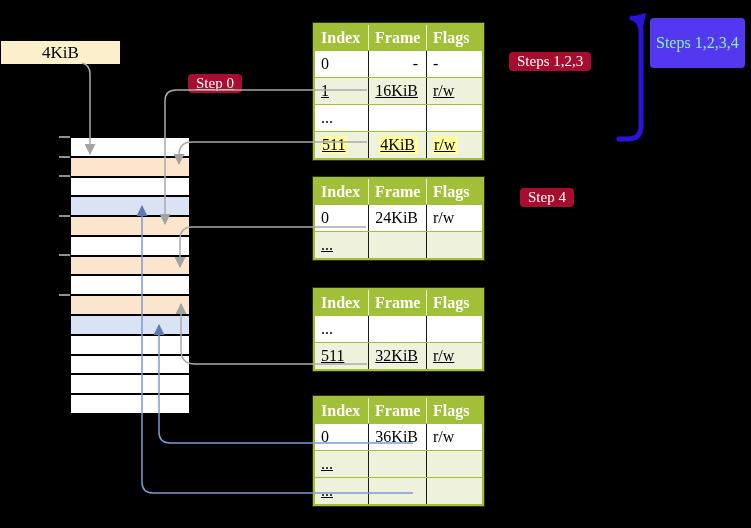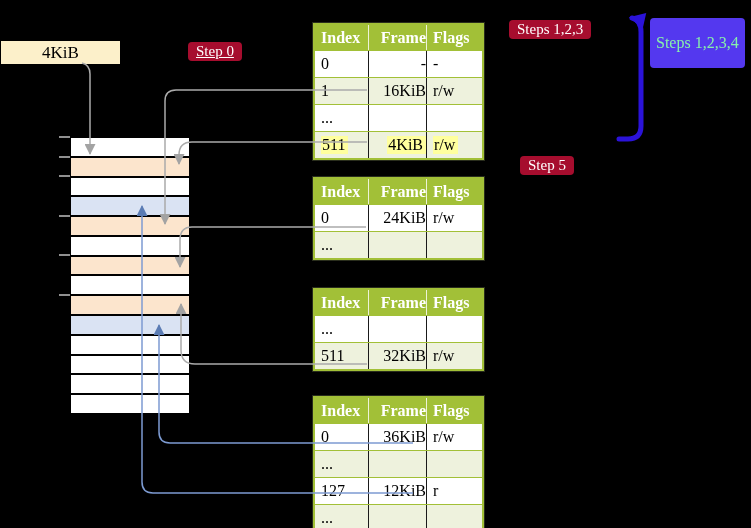--- a/index.html
+++ b/index.html
@@ -27,37 +27,37 @@
   .mrow{flex:1;border:1px solid #000;box-sizing:border-box;}
   .mrow.white{background:#ffffff;}
   .mrow.peach{background:var(--peach);}
   .mrow.blue{background:var(--lblue);}
 
   
   .ptable{position:absolute;left:313px;width:167px;border:2px solid var(--olive);
           box-shadow:0 0 0 1px #cfe08e33;background:#fff;}
   .thead{display:flex;height:25px;background:var(--olive);color:#fff;font-weight:bold;}
   .trow{display:flex;height:26px;border-top:1px solid var(--olive);background:#fff;}
-  .trow.green{background:var(--rowgreen);}
-  .tcell{box-sizing:border-box;padding:2px 0 0 6px;font-size:16px;line-height:21px;
+  .trow.green{background:var(--rowgreen);text-decoration:underline;}
+  .tcell{box-sizing:border-box;padding:2px 8px 0 6px;font-size:16px;line-height:21px;
          white-space:nowrap;overflow:hidden;}
   .c0{width:54px;}
   .c1{width:58px;text-align:right;}
   .c2{flex:1;}
   .trow .c0,.trow .c1{border-right:1px solid #1a1a1a;}
   .thead .c0,.thead .c1{border-right:1px solid #edf3d8;}
   .hl{background:var(--hl);padding:0 3px 1px 1px;}
 
   
   .sizebox{position:absolute;left:1px;top:41px;width:119px;height:23px;
            background:var(--cream);color:#000;font-size:17px;line-height:23px;
            text-align:center;}
   .steplabel{position:absolute;height:17px;background:var(--crimson);color:#fff;
              font-size:15px;line-height:17px;padding:1px 8px;border-radius:4px;
-             white-space:nowrap;}
+             white-space:nowrap;margin-top:32px;}
   #step0{left:188px;top:42px;text-decoration:underline;}
   #steps123{left:509px;top:20px;}
   #step4{left:520px;top:156px;}
   #steps1234{position:absolute;left:650px;top:18px;height:20px;background:var(--blueviolet);
              color:#86efac;font-size:16px;line-height:20px;padding:15px 6px;border-radius:4px;
              white-space:nowrap;}
 
   #overlay{position:absolute;left:0;top:0;width:751px;height:528px;pointer-events:none;}
 </style>
 </head>
@@ -79,21 +79,21 @@
       <div class="mrow white"></div>
       <div class="mrow white"></div>
       <div class="mrow white"></div>
       <div class="mrow white"></div>
     </div>
 
   <div class="sizebox">4KiB</div>
 
   <div id="step0" class="steplabel">Step 0</div>
   <div id="steps123" class="steplabel">Steps 1,2,3</div>
-  <div id="step4" class="steplabel">Step 5</div>
+  <div id="step4" class="steplabel">Step 4</div>
   <div id="steps1234">Steps 1,2,3,4</div>
 
   <div class="ptable" style="top: 23px;">
       <div class="thead">
         <div class="tcell c0">Index</div>
         <div class="tcell c1">Frame</div>
         <div class="tcell c2">Flags</div>
       </div>
       <div class="trow">
         <div class="tcell c0">0</div>
@@ -158,25 +158,20 @@
       </div>
       <div class="trow">
         <div class="tcell c0">0</div>
         <div class="tcell c1">36KiB</div>
         <div class="tcell c2">r/w</div>
       </div>
       <div class="trow green">
         <div class="tcell c0">...</div>
         <div class="tcell c1"></div>
         <div class="tcell c2"></div>
-      </div>
-      <div class="trow">
-        <div class="tcell c0">127</div>
-        <div class="tcell c1">12KiB</div>
-        <div class="tcell c2">r</div>
       </div>
       <div class="trow green">
         <div class="tcell c0">...</div>
         <div class="tcell c1"></div>
         <div class="tcell c2"></div>
       </div>
     </div>
 
   <svg id="overlay" viewBox="0 0 751 528">
     <defs>

